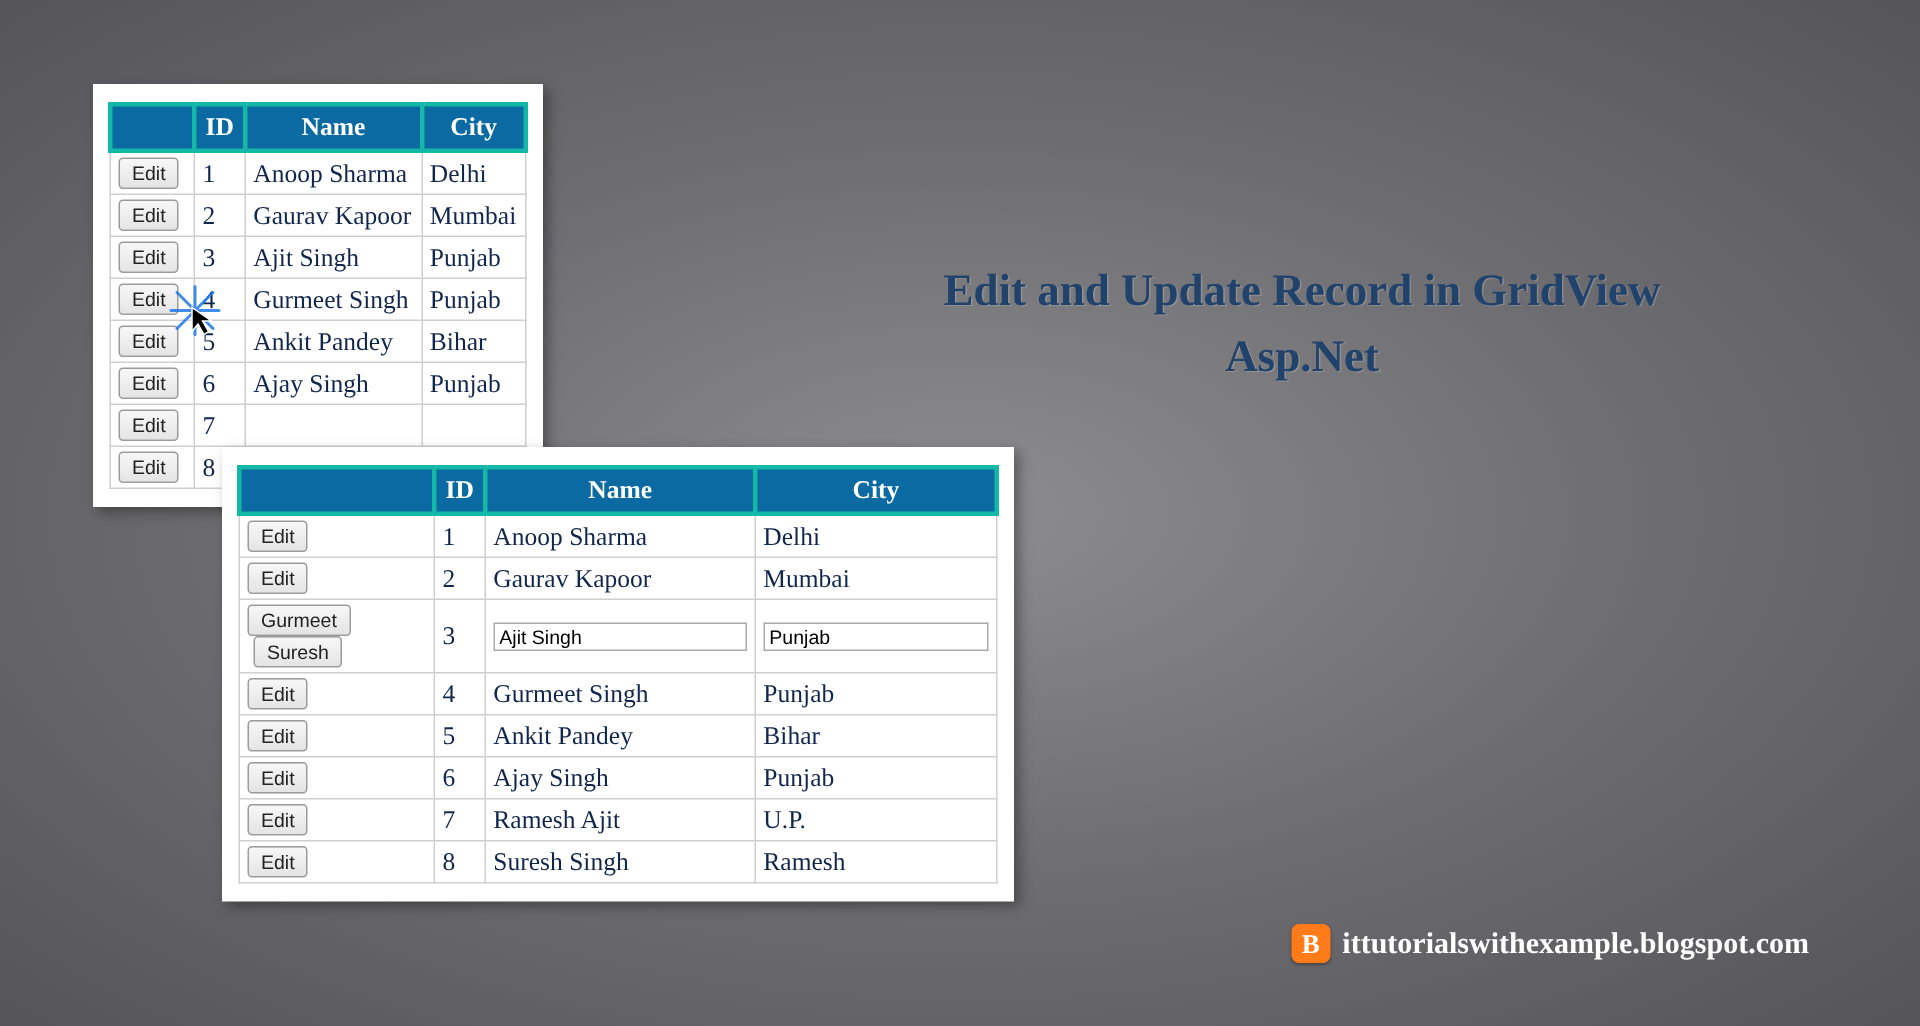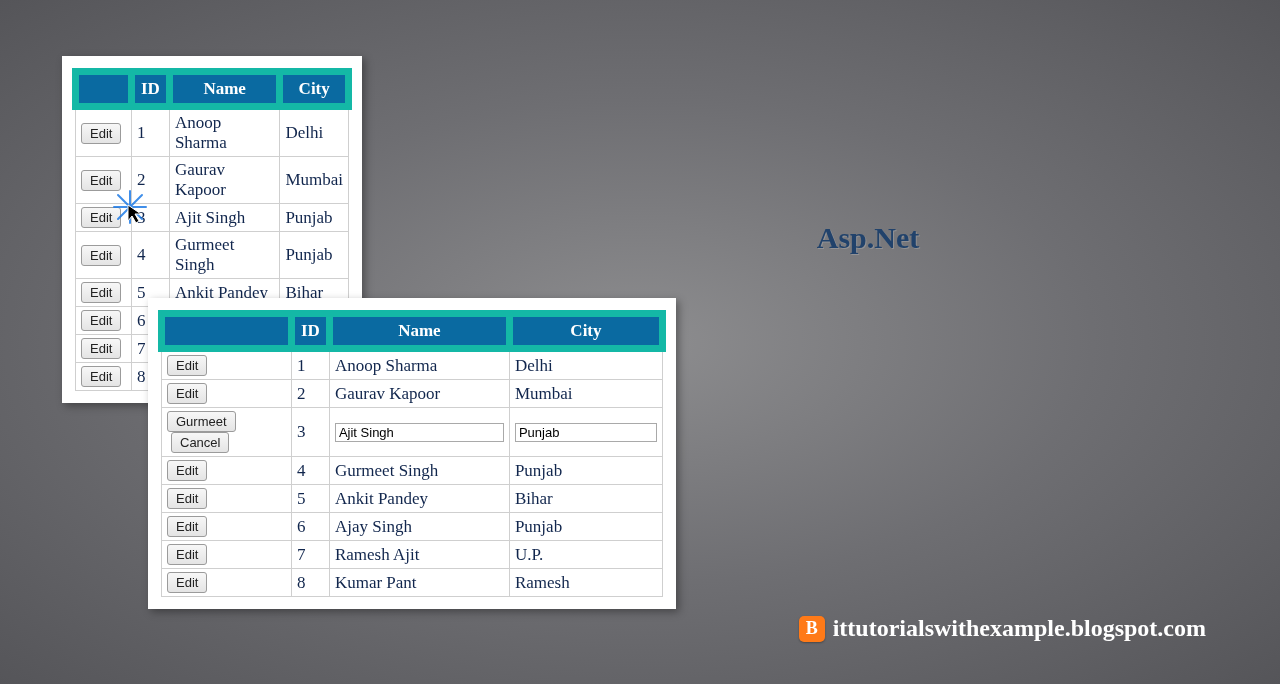--- a/index.html
+++ b/index.html
@@ -23,21 +23,21 @@
       border-collapse: collapse;
       width: 100%;
       font-family: "Times New Roman", serif;
     }
     th {
       background: #0a6aa1;
       color: #ffffff;
       font-weight: bold;
       font-size: 17px;
       padding: 4px 6px;
-      border: 7px solid #14b8a6;
+      border: 3px solid #14b8a6;
       text-align: center;
     }
     td {
       border: 1px solid #cfcfcf;
       padding: 3px 5px;
       font-size: 17px;
       color: #11264d;
       vertical-align: middle;
     }
     .btn {
@@ -90,21 +90,21 @@
       color: #fff;
       font-family: Georgia, serif;
       font-weight: bold;
       font-size: 18px;
       box-shadow: 0 1px 2px rgba(0,0,0,.3);
     }
     #footer .site {
       color: #ffffff;
       font-family: Georgia, "Times New Roman", serif;
       font-weight: bold;
-      font-size: 24px;
+      font-size: 20px;
     }
     .cursor-burst {
       position: absolute;
       left: 108px;
       top: 185px;
       width: 44px;
       height: 44px;
       pointer-events: none;
     }
     .cursor-burst svg { overflow: visible; }
@@ -197,21 +197,21 @@
           <td>Anoop Sharma</td>
           <td>Delhi</td>
         </tr>
         <tr>
           <td><button class="btn">Edit</button></td>
           <td>2</td>
           <td>Gaurav Kapoor</td>
           <td>Mumbai</td>
         </tr>
         <tr>
-          <td><button class="btn">Gurmeet</button><button class="btn" style="margin-left: 4px;">Cancel</button></td>
+          <td><button class="btn">Gurmeet</button><button class="btn" style="margin-left: 4px;">Suresh</button></td>
           <td>3</td>
           <td><input class="gv-input" value="Ajit Singh" style=""></td>
           <td><input class="gv-input" value="Punjab" style=""></td>
         </tr>
         <tr>
           <td><button class="btn">Edit</button></td>
           <td>4</td>
           <td>Gurmeet Singh</td>
           <td>Punjab</td>
         </tr>
@@ -229,29 +229,29 @@
         </tr>
         <tr>
           <td><button class="btn">Edit</button></td>
           <td>7</td>
           <td>Ramesh Ajit</td>
           <td>U.P.</td>
         </tr>
         <tr>
           <td><button class="btn">Edit</button></td>
           <td>8</td>
-          <td>Kumar Pant</td>
+          <td>Suresh Singh</td>
           <td>Ramesh</td>
         </tr>
       </tbody>
   </table>
 </div>
 
 <div id="slide-title">
-  <br>
+  <span>Edit and Update Record in GridView</span><br>
   <span>Asp.Net</span>
 </div>
 
 <div id="footer">
   <div class="badge">B</div>
   <div class="site">ittutorialswithexample.blogspot.com</div>
 </div>
 
 <div class="cursor-burst">
   <svg width="44" height="44" viewBox="0 0 44 44">

